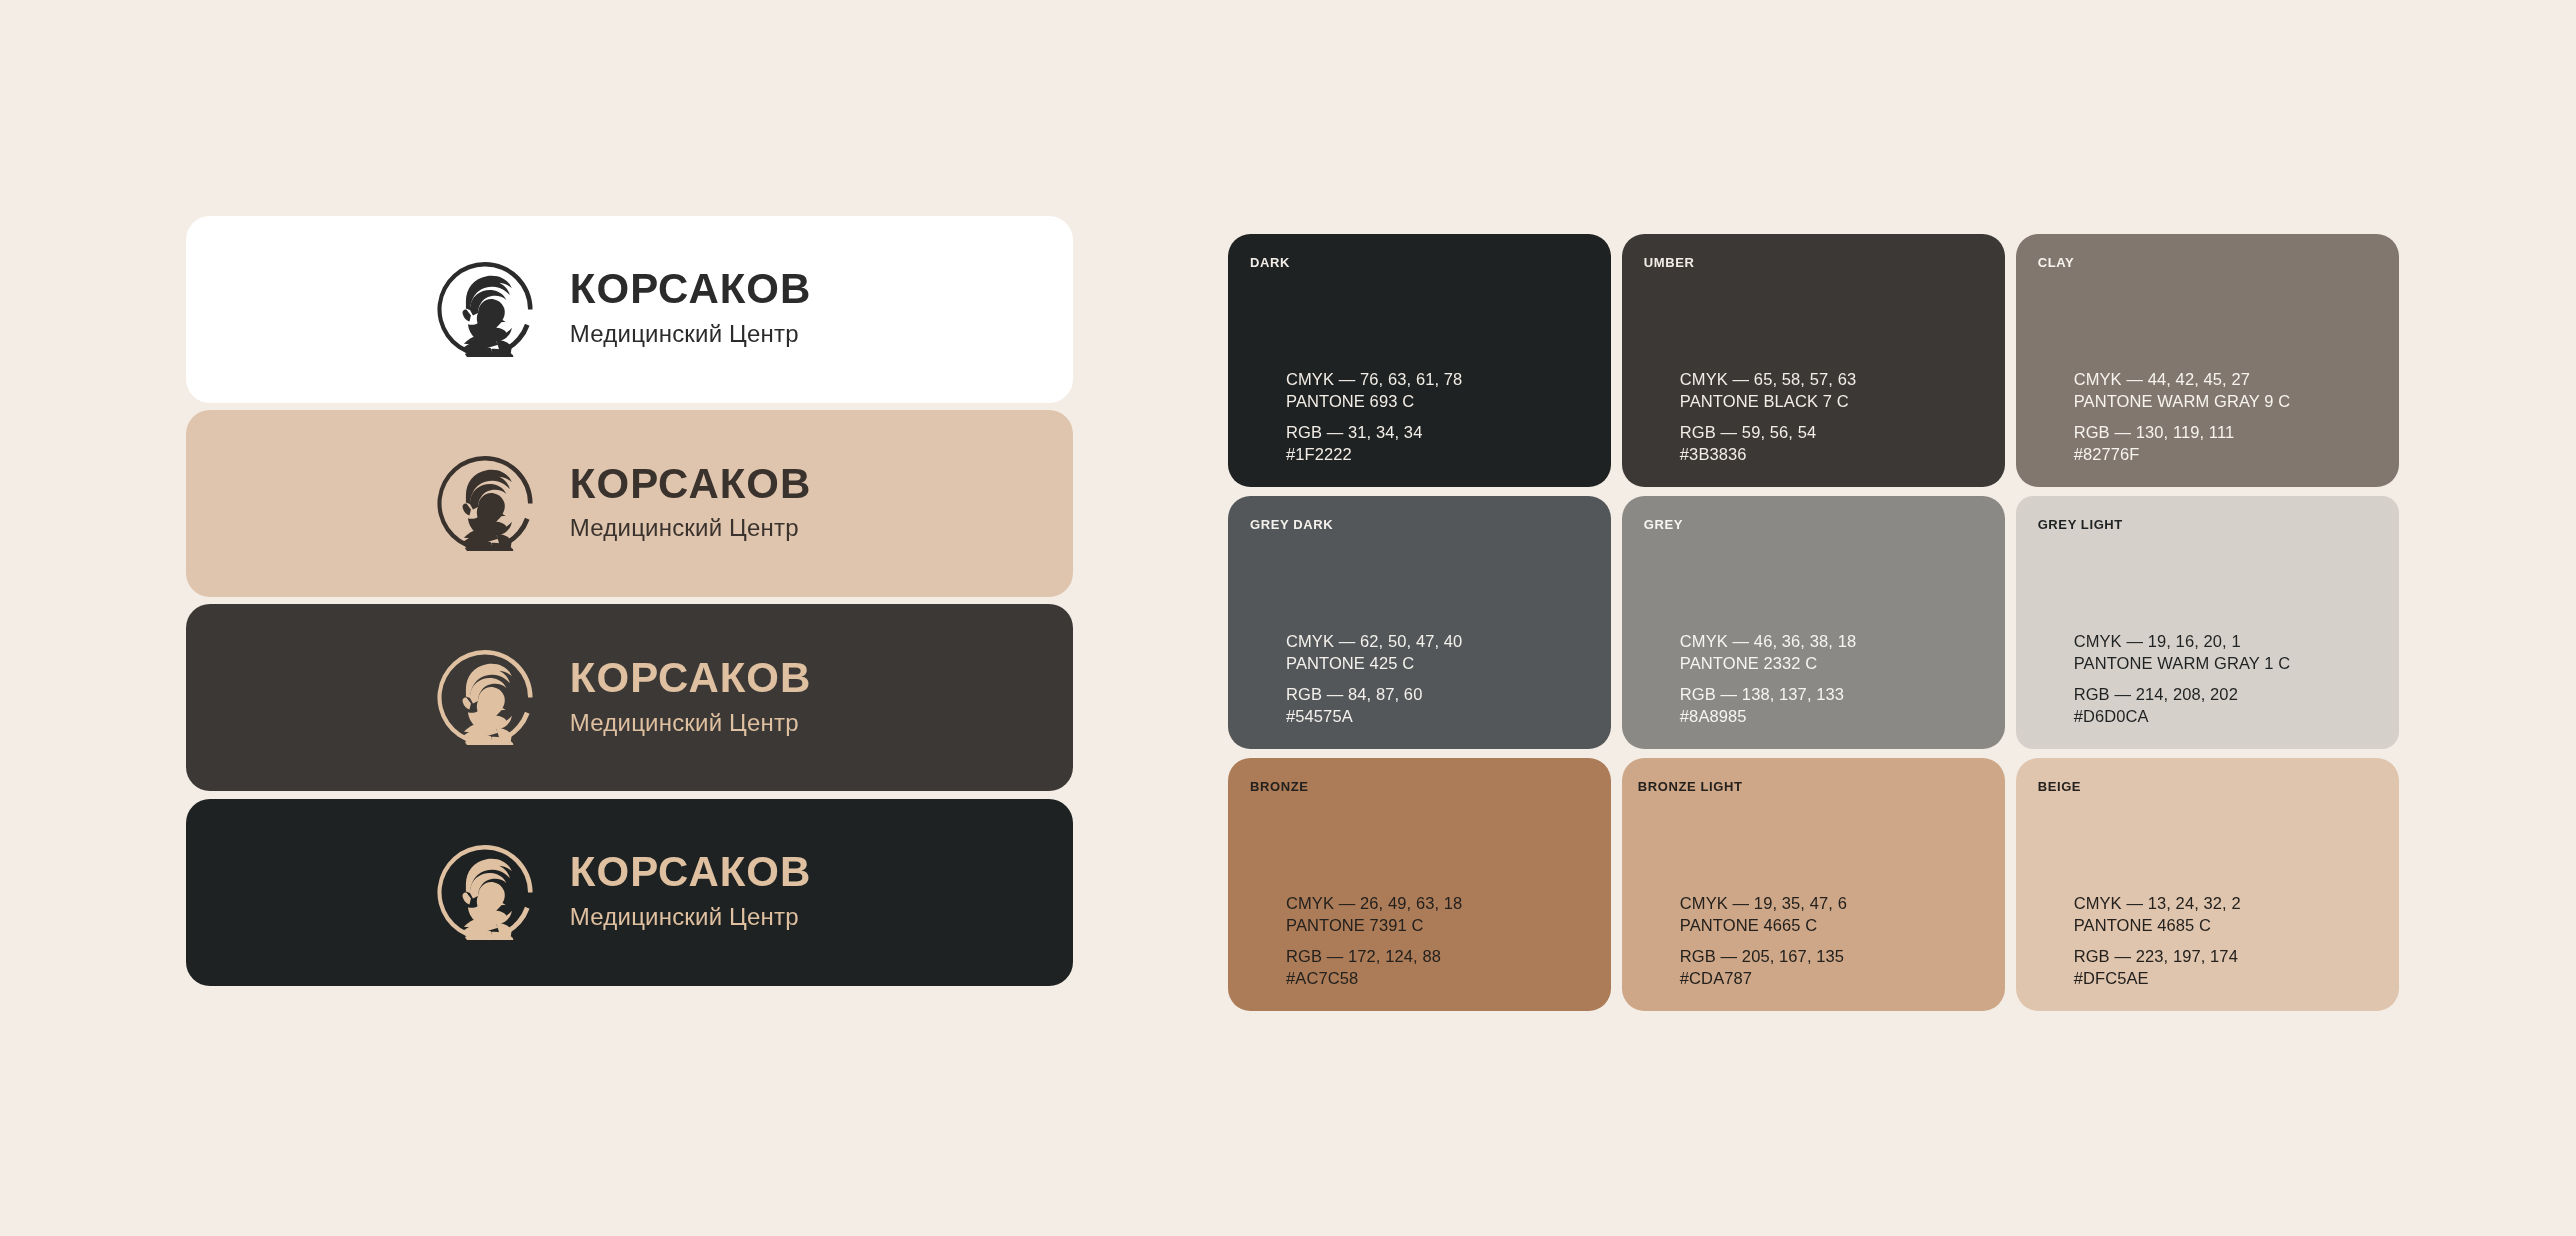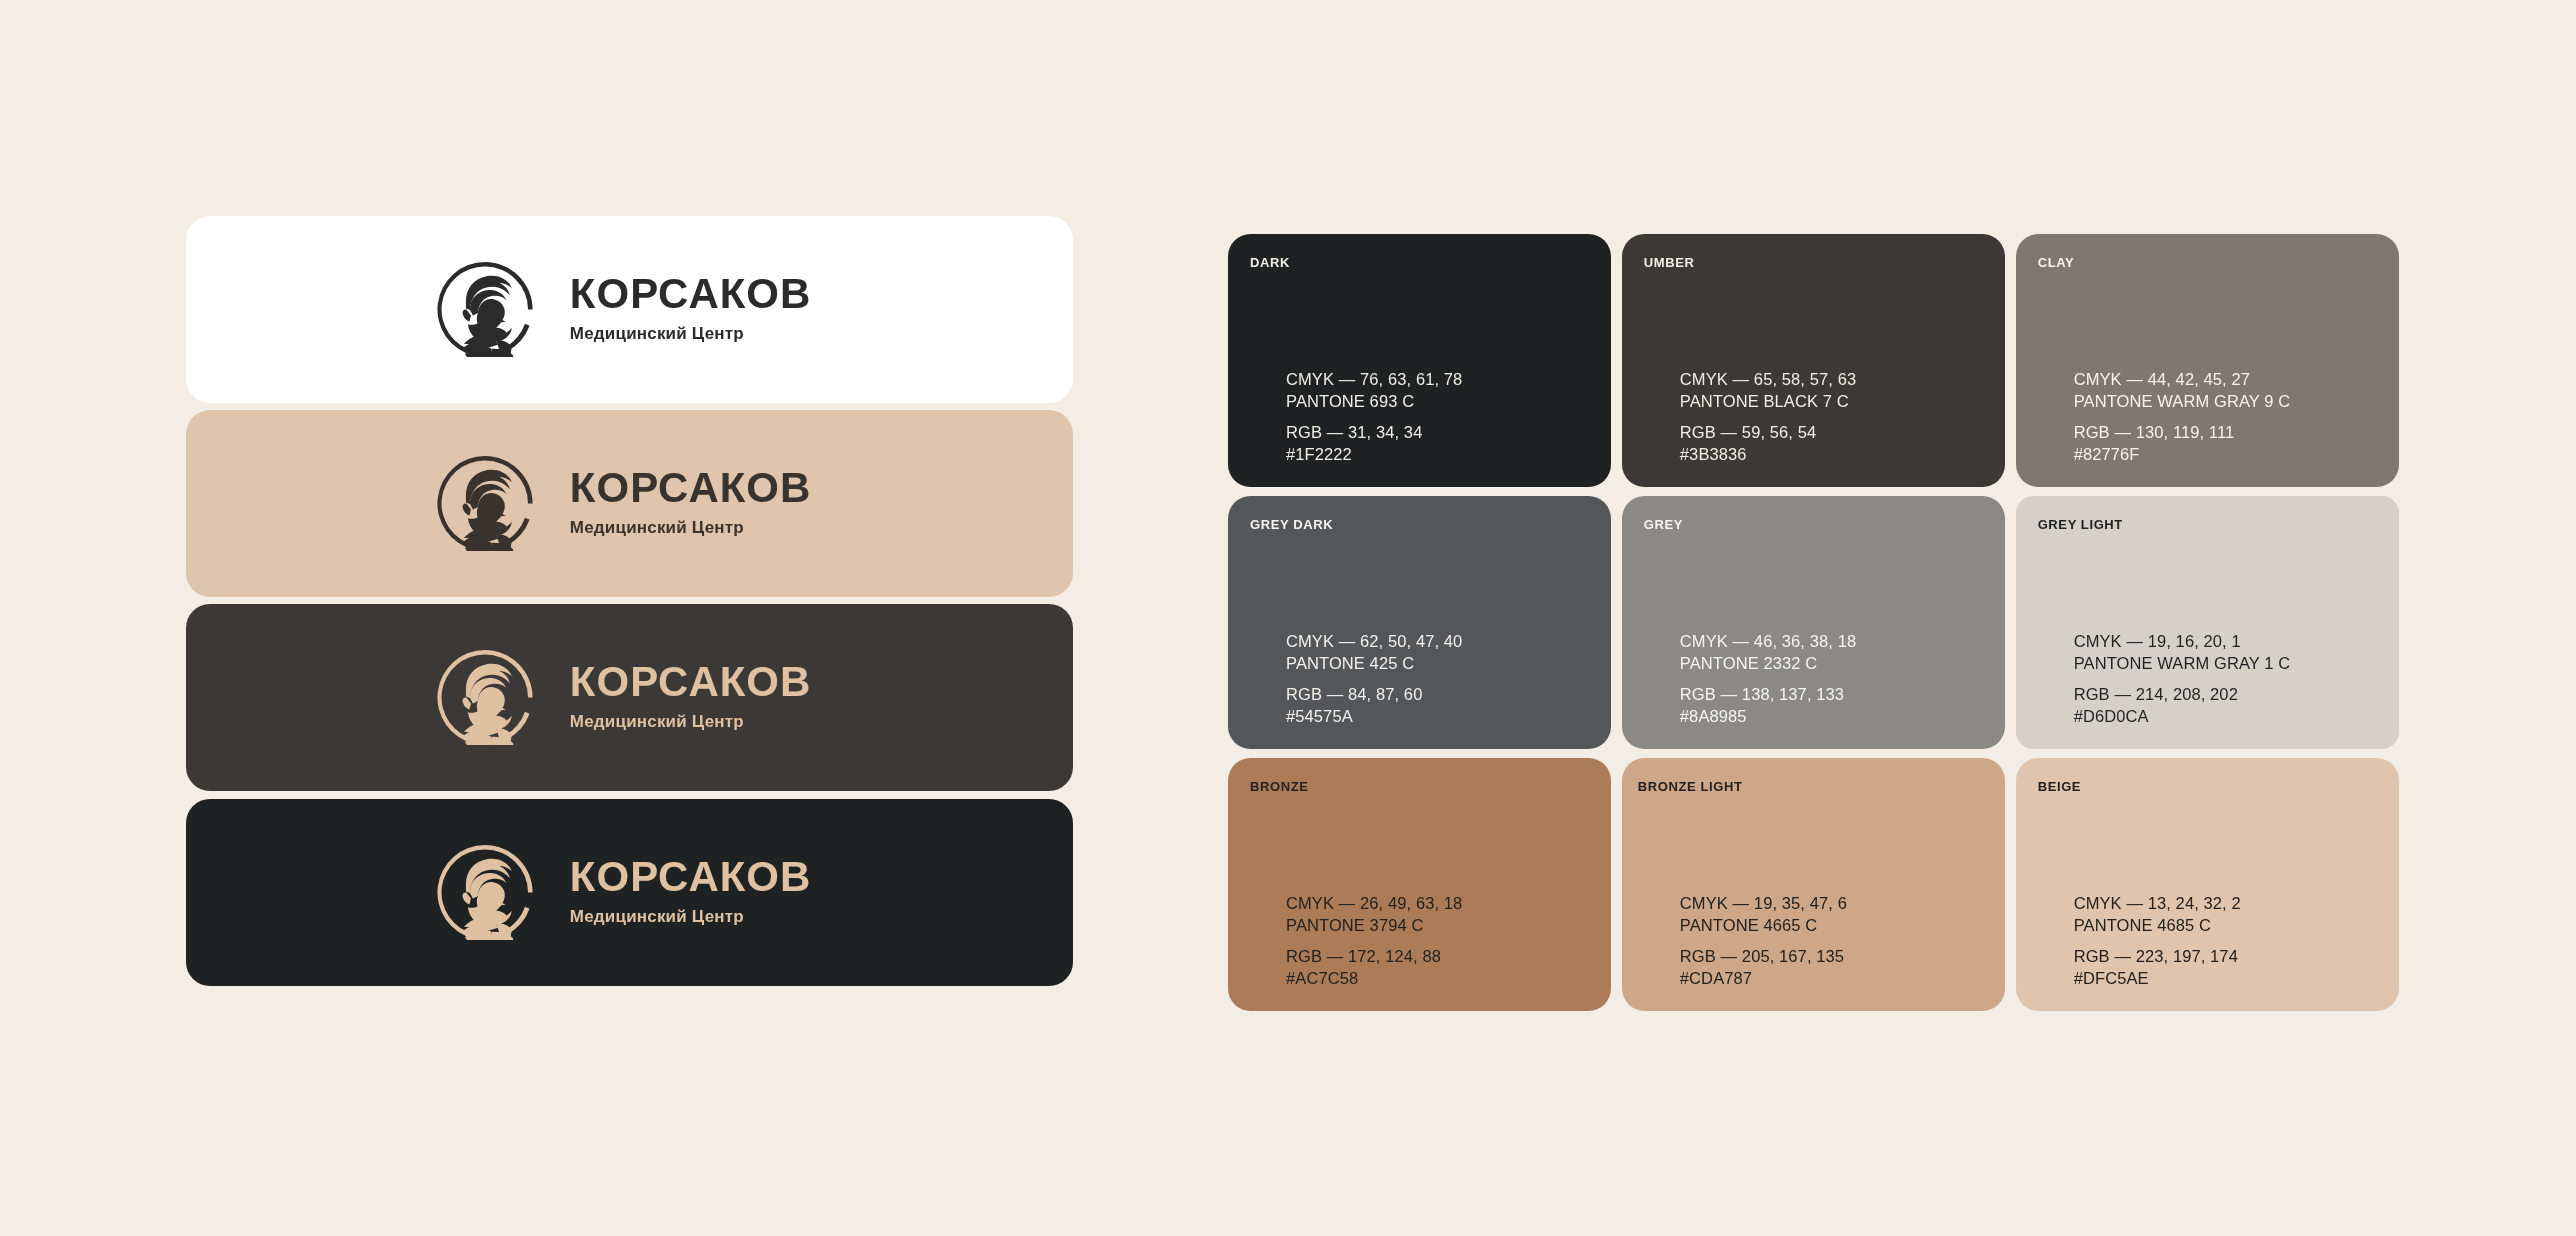--- a/index.html
+++ b/index.html
@@ -59,22 +59,22 @@
 
   .wordmark-main {
     font-size: 42px;
     font-weight: 700;
     letter-spacing: 1px;
     line-height: 1.02;
     white-space: nowrap;
   }
 
   .wordmark-sub {
-    font-size: 17px;
-    font-weight: 700;
+    font-size: 24px;
+    font-weight: 400;
     letter-spacing: 0.2px;
     line-height: 1.35;
     margin-top: 7px;
     white-space: nowrap;
   }
 
   
   .swatch-grid {
     position: absolute;
     left: 1228px;
@@ -351,21 +351,21 @@
         <div class="spec-line">#D6D0CA</div>
       </div>
     </div>
   </div>
 
   <div class="swatch" style="background: rgb(172, 124, 88); color: rgb(35, 32, 29);">
     <div class="swatch-name">BRONZE</div>
     <div class="swatch-specs">
       <div class="spec-group">
         <div class="spec-line">CMYK — 26, 49, 63, 18</div>
-        <div class="spec-line">PANTONE 3794 C</div>
+        <div class="spec-line">PANTONE 7391 C</div>
       </div>
       <div class="spec-group">
         <div class="spec-line">RGB — 172, 124, 88</div>
         <div class="spec-line">#AC7C58</div>
       </div>
     </div>
   </div>
 
   <div class="swatch" style="background: rgb(205, 167, 135); color: rgb(35, 32, 29); padding-left: 16px;">
     <div class="swatch-name">BRONZE LIGHT</div>

